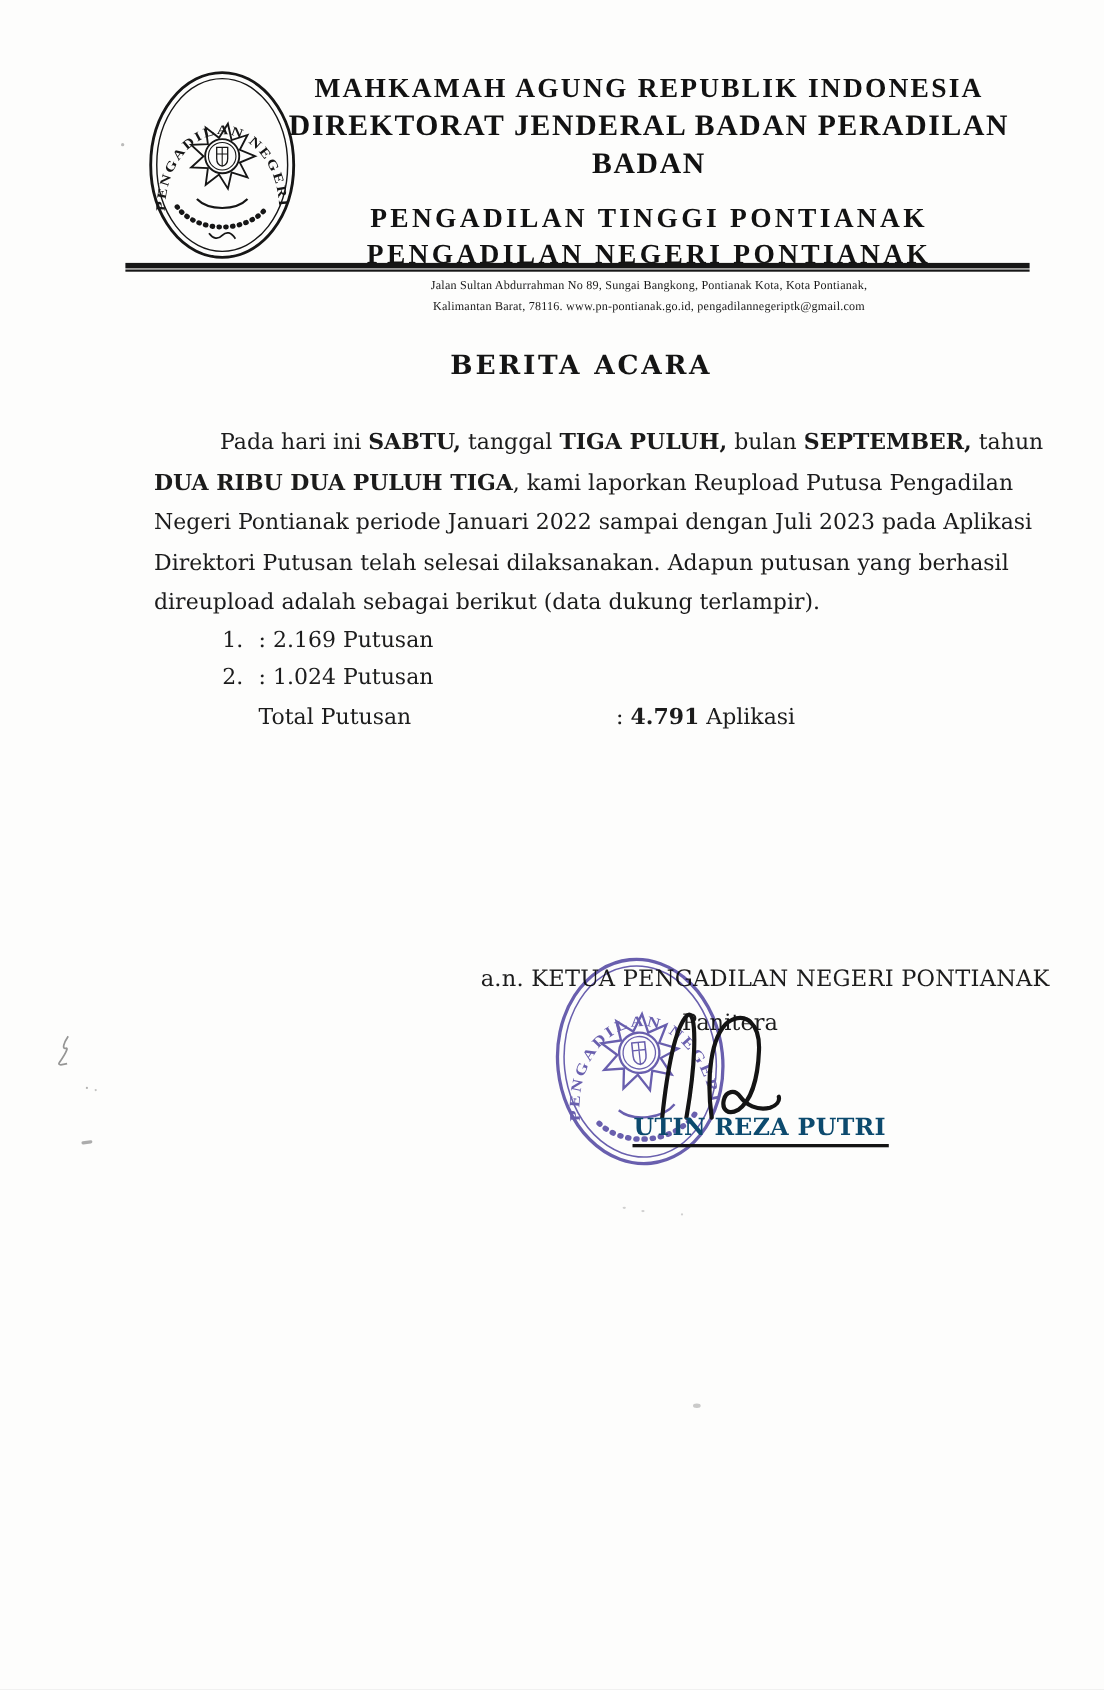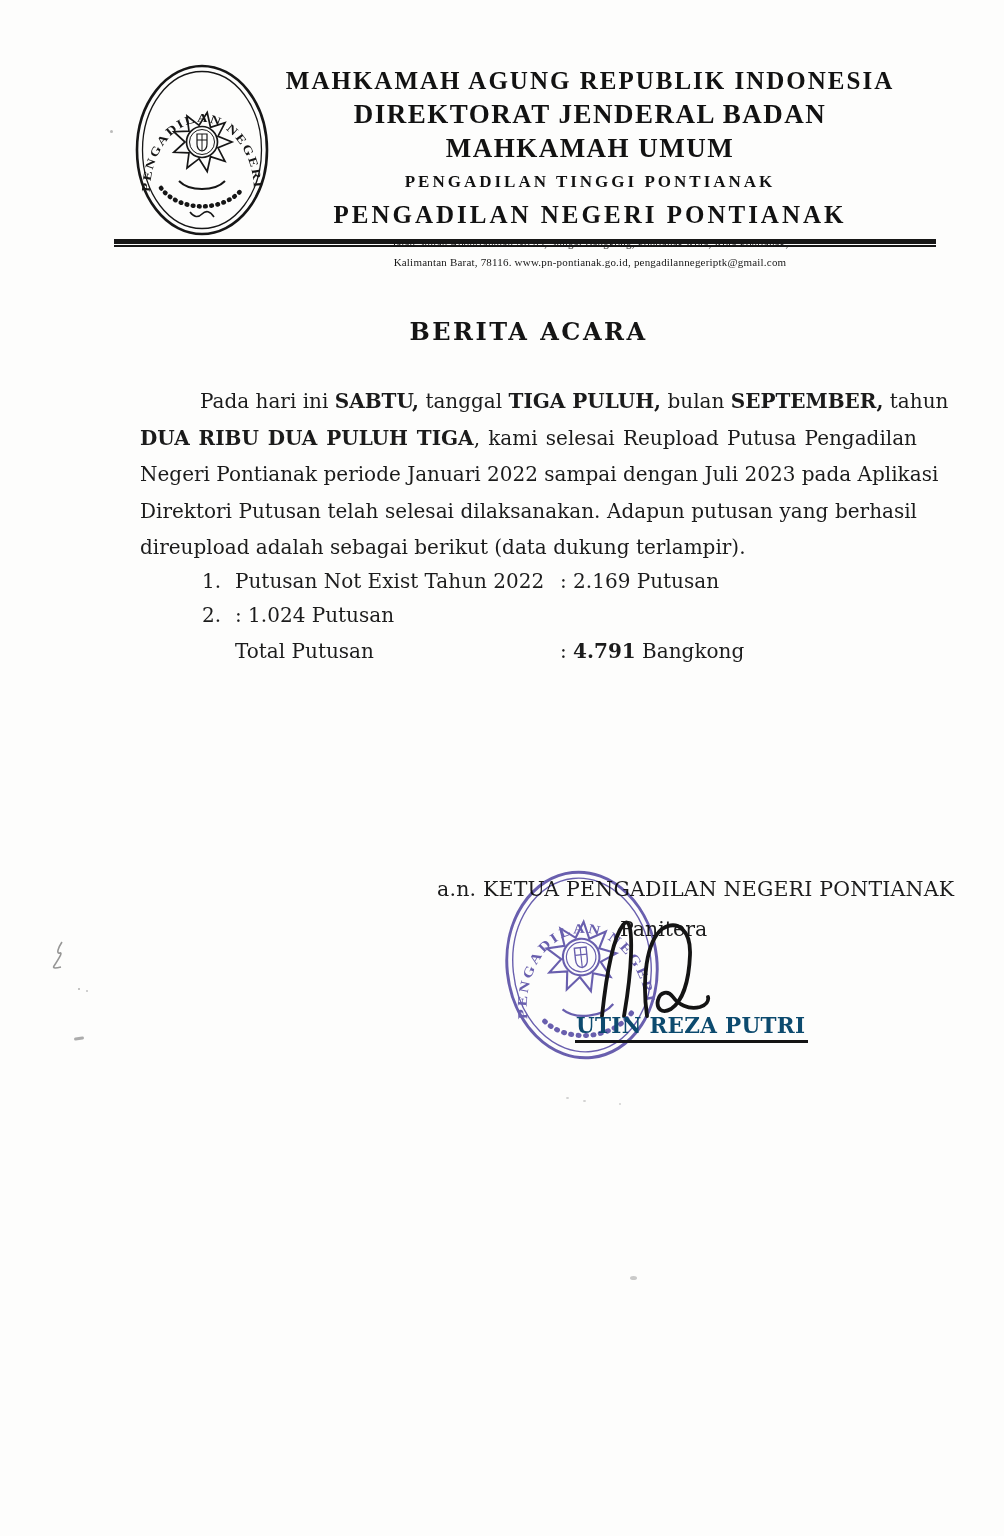--- a/index.html
+++ b/index.html
@@ -17,21 +17,21 @@
   
   .letterhead-logo { position:absolute; left:131px; top:62px; width:142px; height:176px; }
   .header-text {
     position:absolute; left:258px; top:64px; width:664px;
     text-align:center; color:#121212;
     font-family:"Liberation Serif","DejaVu Serif",serif;
     font-weight:bold;
   }
   .hl1 { font-size:25px; line-height:33px; letter-spacing:2px; }
   .hl2 { font-size:27px; line-height:34px; letter-spacing:1.5px; }
-  .hl3 { font-size:17px; line-height:33px; letter-spacing:3px; }
+  .hl3 { font-size:25px; line-height:33px; letter-spacing:3px;margin-top:17px; }
   .hl4 { font-size:25px; line-height:33px; letter-spacing:3px; }
   .addr {
     font-weight:normal; font-size:11px; line-height:19px;
     letter-spacing:0.2px; margin-top:3px; color:#181818;
   }
   .header-rule { position:absolute; left:114px; top:239px; width:822px; }
   .header-rule .thick { height:5px; background:#161616; }
   .header-rule .thin  { height:2px; background:#161616; margin-top:1px; }
 
   
@@ -106,56 +106,55 @@
       <path d="M 48,119 A 27,17 0 0 0 94,119" stroke-width="2"></path>
       <path d="M 59,150 q 6,8 12,2 q 6,-6 12,3" stroke-width="1.6"></path>
     </g>
     <text class="seal-small-text" font-size="12" letter-spacing="1.5" fill="#161616">
       <textPath href="#sealArc" startOffset="0" textLength="300" lengthAdjust="spacingAndGlyphs">PENGADILAN NEGERI PONTIANAK</textPath>
     </text>
   </svg>
 
   <div class="header-text">
     <div class="hl1">MAHKAMAH AGUNG REPUBLIK INDONESIA</div>
-    <div class="hl2">DIREKTORAT JENDERAL BADAN MAHKAMAH UMUM</div>
+    <div class="hl2">DIREKTORAT JENDERAL BADAN PERADILAN BADAN</div>
     <div class="hl3">PENGADILAN TINGGI PONTIANAK</div>
     <div class="hl4">PENGADILAN NEGERI PONTIANAK</div>
     <div class="addr">Jalan Sultan Abdurrahman No 89, Sungai Bangkong, Pontianak Kota, Kota Pontianak,</div>
     <div class="addr" style="margin-top:0;">Kalimantan Barat, 78116. www.pn-pontianak.go.id, pengadilannegeriptk@gmail.com</div>
   </div>
 
   <div class="header-rule">
     <div class="thick"></div>
     <div class="thin"></div>
   </div>
 
   <div class="doc-title">BERITA ACARA</div>
 
   <div class="para para-1">
       <div class="para-line first"><span>Pada hari ini </span><b>SABTU,</b><span> tanggal </span><b>TIGA PULUH,</b><span> bulan </span><b>SEPTEMBER,</b><span> tahun</span></div>
-      <div class="para-line"><b>DUA RIBU DUA PULUH TIGA</b><span>, kami selesai Reupload Putusa Pengadilan</span></div>
+      <div class="para-line"><b>DUA RIBU DUA PULUH TIGA</b><span>, kami laporkan Reupload Putusa Pengadilan</span></div>
       <div class="para-line"><span>Negeri Pontianak periode Januari 2022 sampai dengan Juli 2023 pada Aplikasi</span></div>
       <div class="para-line"><span>Direktori Putusan telah selesai dilaksanakan. Adapun putusan yang berhasil</span></div>
       <div class="para-line last"><span>direupload adalah sebagai berikut (data dukung terlampir).</span></div>
     </div>
 
   <div class="summary">
     <div class="sum-row">
       <span class="sum-no">1.</span>
-      <span class="sum-label">Putusan Not Exist Tahun 2022</span>
       <span class="sum-val"><span>: 2.169 Putusan</span></span>
     </div>
     <div class="sum-row">
       <span class="sum-no">2.</span>
       <span class="sum-val"><span>: 1.024 Putusan</span></span>
     </div>
     <div class="sum-row total">
       <span class="sum-no"></span>
       <span class="sum-label">Total Putusan</span>
-      <span class="sum-val"><span>: </span><b>4.791</b><span> Bangkong</span></span>
+      <span class="sum-val"><span>: </span><b>4.791</b><span> Aplikasi</span></span>
     </div>
   </div>
 
 
   <div class="sig-onbehalf">a.n. KETUA PENGADILAN NEGERI PONTIANAK</div>
   <div class="sig-role">Panitera</div>
 
   <svg class="stamp" viewBox="0 0 158 196">
     <g stroke="currentColor" fill="none">
       <ellipse cx="79" cy="98" rx="75" ry="93" stroke-width="3"></ellipse>

